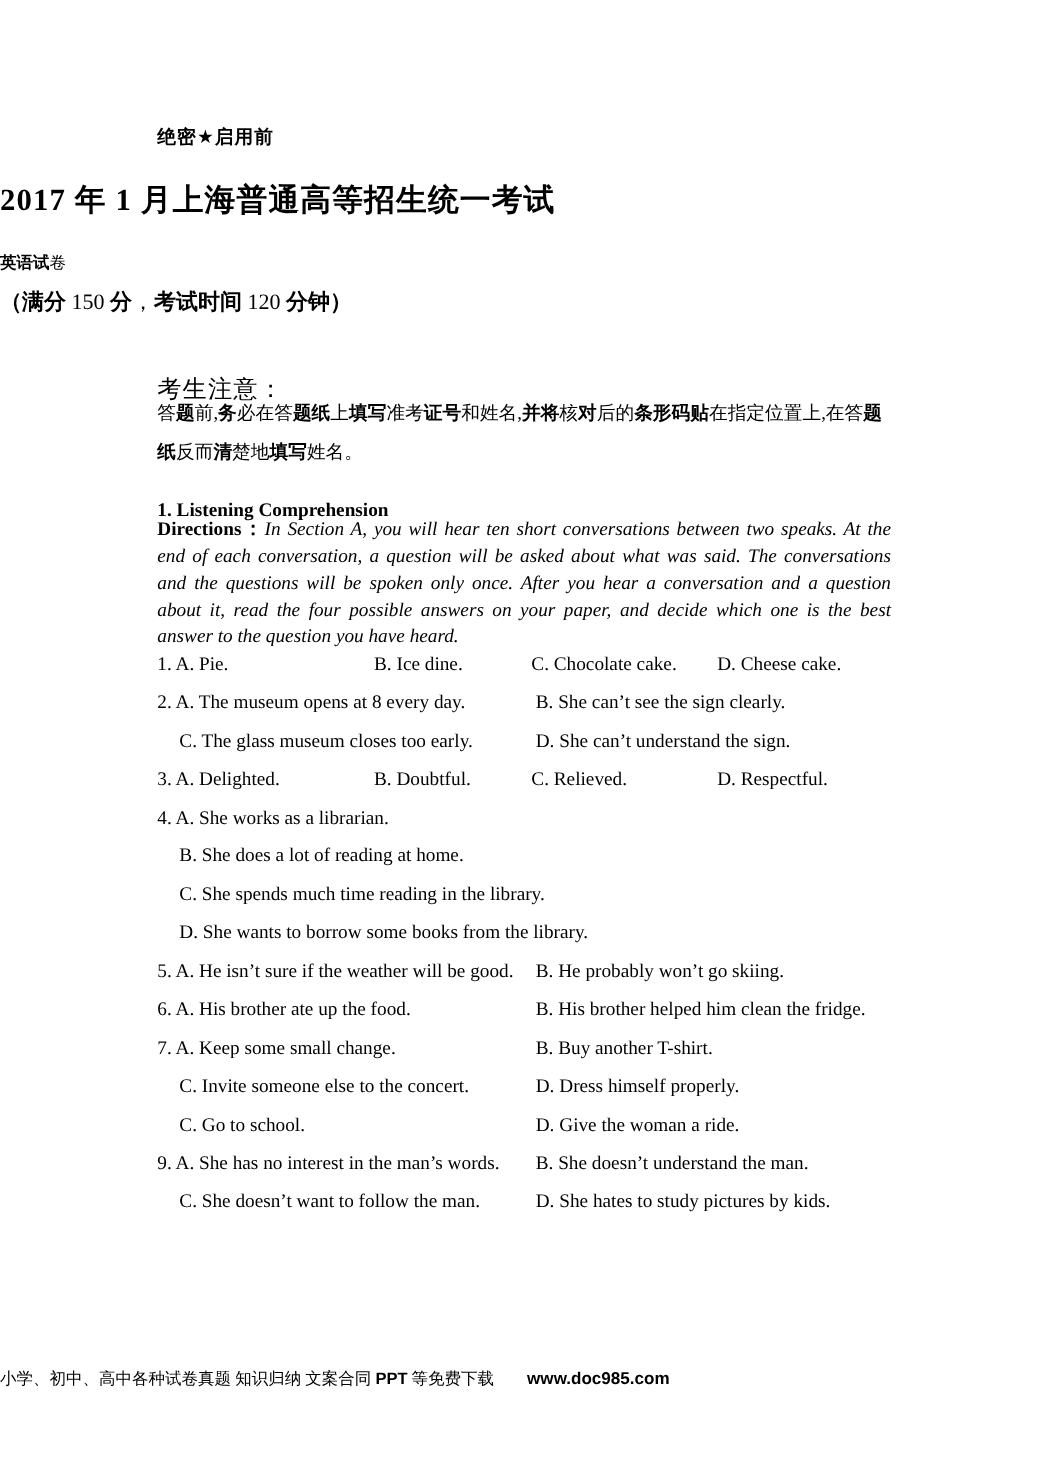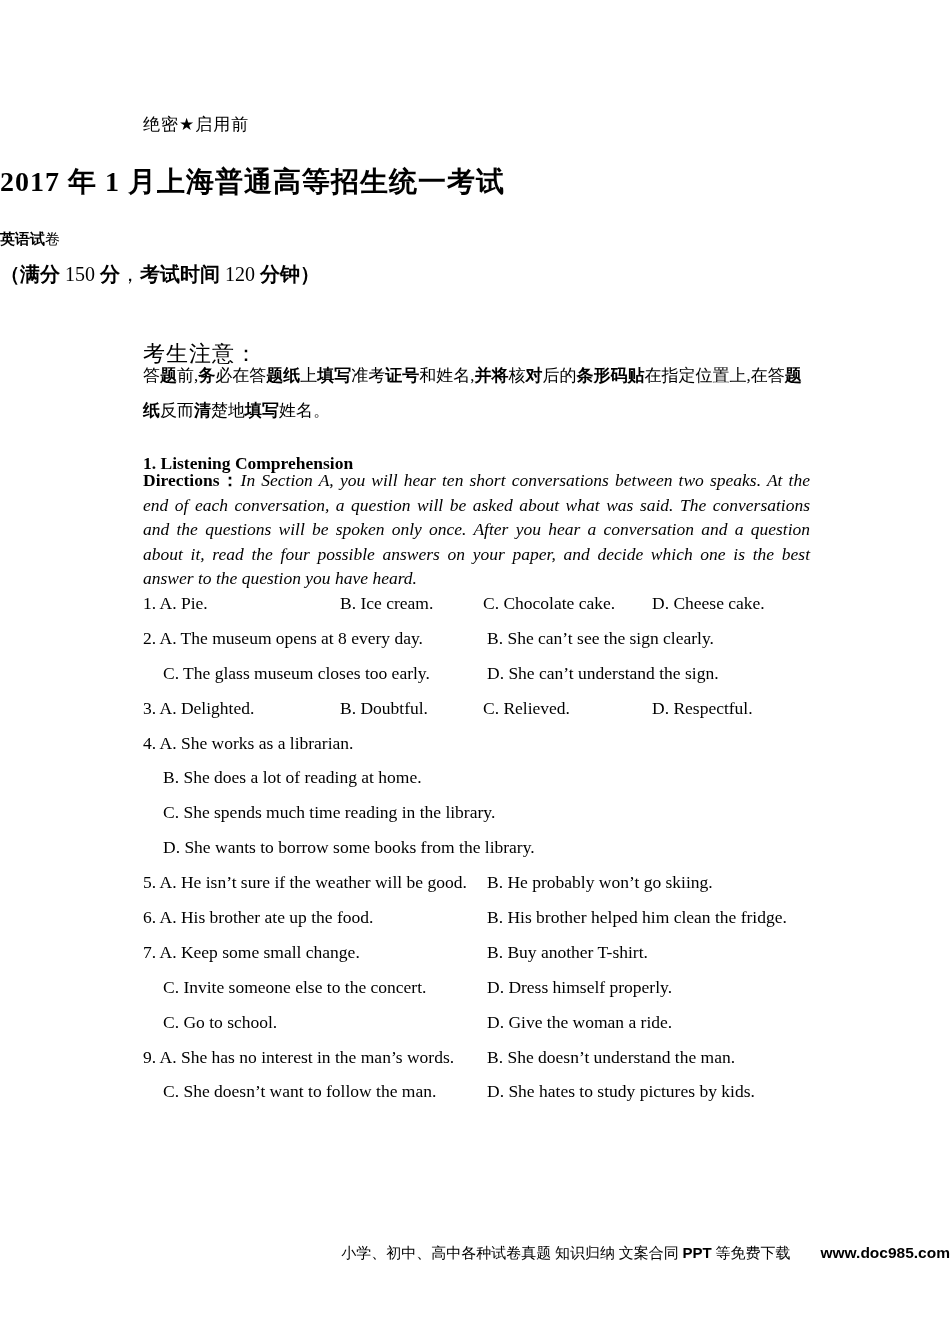--- a/index.html
+++ b/index.html
@@ -13,21 +13,21 @@
   }
   .abs { position: absolute; }
   .center { left: 0; width: 869px; }
 
   .seg-song { font-family: "Liberation Serif", "DejaVu Serif", serif; font-weight: normal; }
   .seg-hei  { font-family: "Liberation Sans", "DejaVu Sans", sans-serif; font-weight: bold; }
 
   .classification {
     left: 143px; top: 113px;
     font-family: "Liberation Sans", "DejaVu Sans", sans-serif;
-    font-weight: normal; font-size: 17px; letter-spacing: 1px;
+    font-weight: bold; font-size: 17px; letter-spacing: 1px;
   }
   .title { top: 163px; font-size: 28px; letter-spacing: 1px; }
   .title .seg-song { font-weight: bold; }
   .subtitle { top: 230px; font-size: 15px; }
   .subtitle .seg-song { font-weight: normal; }
   .exam-info { top: 261px; font-size: 20px; }
 
   .notice-heading { left: 143px; top: 339px; font-size: 22px; letter-spacing: 1px; }
   .notice-line { left: 143px; top: 364px; width: 672px; font-size: 17px; white-space: nowrap; }
   .notice-line2 { top: 399px; }
@@ -49,21 +49,21 @@
   .qc { position: absolute; top: 0; white-space: nowrap; }
   .p0 { left: 0; }
   .pi { left: 20px; }
   .p1 { left: 197px; }
   .p2 { left: 340px; }
   .p3 { left: 509px; }
   .pc { left: 344px; }
 
   .footer {
     left: 0; top: 1244px; width: 950px;
-    text-align: right; font-size: 15px;
+    text-align: left; font-size: 15px;
   }
   .footer .url {
     font-family: "Liberation Sans", "DejaVu Sans", sans-serif;
     font-weight: bold; font-size: 15.5px;
     margin-left: 30px;
   }
 </style>
 </head>
 <body>
 
@@ -81,21 +81,21 @@
 
 <div class="abs notice-line notice-line2"><span class="seg-hei">纸</span><span class="seg-song">反而</span><span class="seg-hei">清</span><span class="seg-song">楚地</span><span class="seg-hei">填写</span><span class="seg-song">姓名。</span></div>
 
 <div class="abs section-heading">1. Listening Comprehension</div>
 
 <div class="abs directions"><span class="dir-label">Directions：</span><span class="dir-text">In Section A, you will hear ten short conversations between two speaks. At the end of each conversation, a question will be asked about what was said. The conversations and the questions will be spoken only once. After you hear a conversation and a question about it, read the four possible answers on your paper, and decide which one is the best answer to the question you have heard.</span></div>
 
 <div class="questions">
   <div class="qrow">
     <span class="qc p0">1. A. Pie.</span>
-    <span class="qc p1">B. Ice cream.</span>
+    <span class="qc p1">B. Ice dine.</span>
     <span class="qc p2">C. Chocolate cake.</span>
     <span class="qc p3">D. Cheese cake.</span>
   </div>
   <div class="qrow">
     <span class="qc p0">2. A. The museum opens at 8 every day.</span>
     <span class="qc pc">B. She can’t see the sign clearly.</span>
   </div>
   <div class="qrow">
     <span class="qc pi">C. The glass museum closes too early.</span>
     <span class="qc pc">D. She can’t understand the sign.</span>

